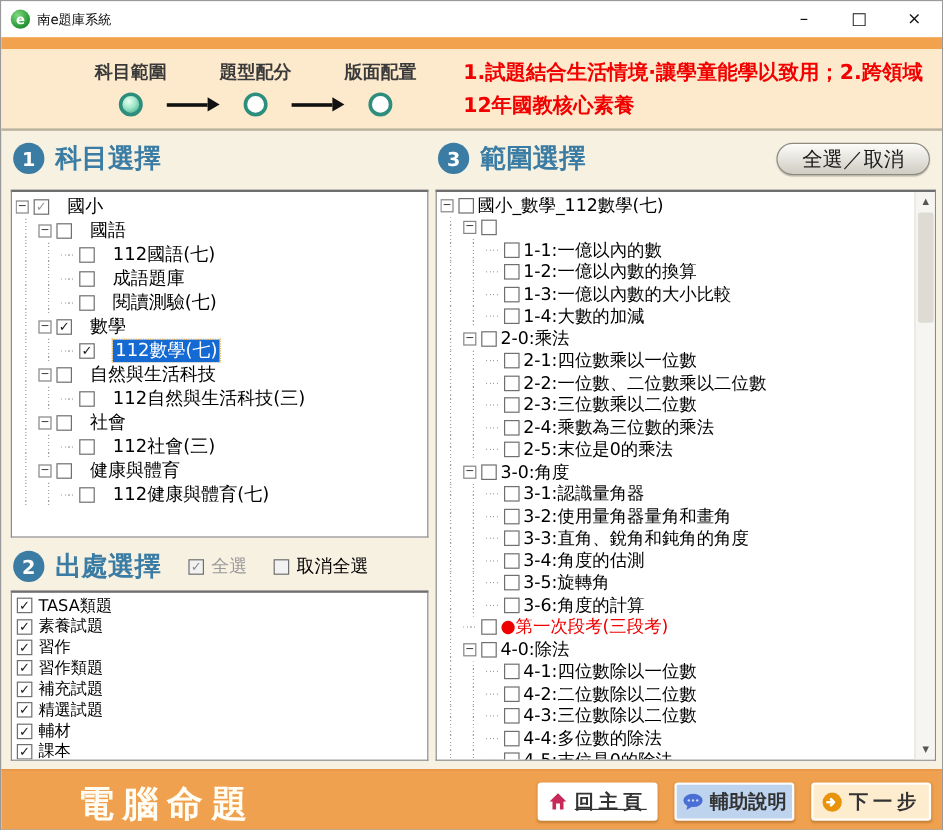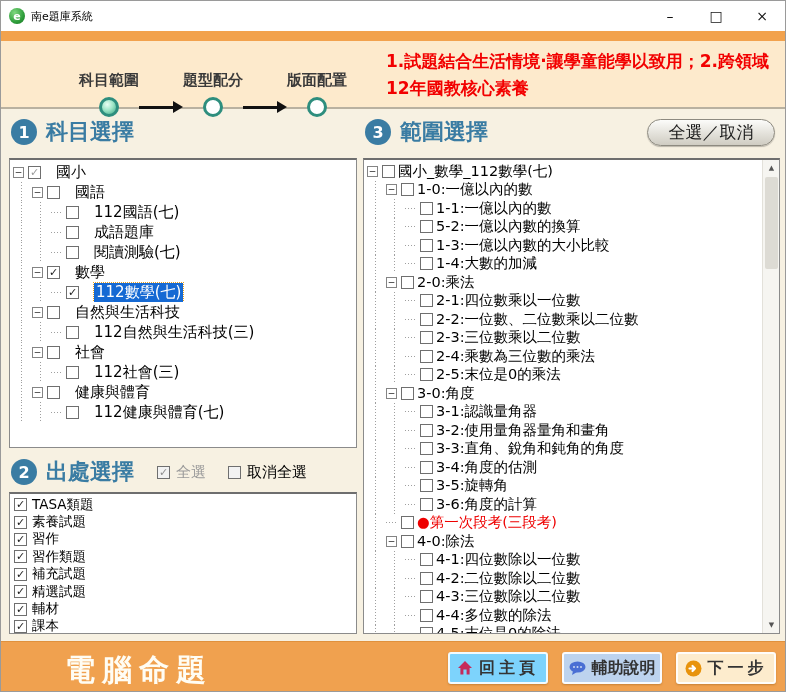--- a/index.html
+++ b/index.html
@@ -18,21 +18,21 @@
   .apptitle { font-size:11px; color:#000; margin-left:6px; }
   .wincontrols { position:absolute; right:0; top:0; height:30px; display:flex; }
   .winbtn { width:46px; height:30px; display:flex; align-items:center; justify-content:center;
     font-size:14px; color:#111; cursor:default; }
   
   .strip { position:absolute; left:0; top:30px; width:100%; height:10px; background:#f2a24d; }
   .steppanel { position:absolute; left:0; top:40px; width:100%; height:68px;
     background:#fdeacc; border-bottom:2px solid #b9b1a0; }
   .steps { position:absolute; left:72px; top:10px; display:flex; }
   .step { display:flex; flex-direction:column; align-items:center; width:72px; }
-  .steplabel { font-size:15px; color:#3a3a3a; font-weight:bold; margin-bottom:7px; white-space:nowrap;margin-top:20px; }
+  .steplabel { font-size:15px; color:#3a3a3a; font-weight:bold; margin-bottom:7px; white-space:nowrap; }
   .stepcircle { width:20px; height:20px; border-radius:50%; border:3px solid #2e8e7e; background:#ffffff; }
   .stepcircle.active { background:radial-gradient(circle at 38% 32%, #eafff4 0%, #9fe6c8 45%, #35a584 100%); }
   .arrow { display:flex; align-items:center; align-self:flex-end; height:20px; margin:0 -6px; }
   .arrow .bar { width:34px; height:3px; background:#111; }
   .arrow .tri { width:0; height:0; border-left:10px solid #111; border-top:6px solid transparent; border-bottom:6px solid transparent; }
   .notice { position:absolute; left:385px; top:7px; width:401px; color:#f20000; font-weight:bold;
     font-size:17px; line-height:27px; overflow:hidden; }
   .notice div { white-space:nowrap; }
   
   .sechead { position:absolute; display:flex; align-items:center; gap:9px;
@@ -85,21 +85,21 @@
   .sbtn.up { top:0; } .sbtn.down { bottom:0; }
   .sthumb { position:absolute; left:2px; top:17px; width:13px; height:92px; background:#dddbd4; border-radius:2px; }
   
   .footer { position:absolute; left:0; top:640px; width:100%; height:52px; background:#f0a14f; border-top:1px solid #e0913d; }
   .footer-title { position:absolute; left:64px; top:8px; font-size:30px; font-weight:bold; color:#fffdf4; letter-spacing:7px; }
   .fbtns { position:absolute; right:9px; top:10px; display:flex; gap:14px; }
   .fbtn { height:32px; width:100px; border:2px solid rgba(255,255,255,.9); border-radius:3px;
     display:flex; align-items:center; justify-content:center; gap:6px;
     font-size:16px; font-weight:bold; color:#333; box-shadow:0 1px 2px rgba(120,70,10,.35); }
   .fbtn .ic { display:flex; }
-  .fbtn.home { background:#7dd3fc; letter-spacing:4px; }
+  .fbtn.home { background:#ffffff; letter-spacing:4px;text-decoration:underline; }
   .fbtn.help { background:#bdd3ee; letter-spacing:0; }
   .fbtn.next { background:#fdeccd; letter-spacing:4px; }
 </style>
 </head>
 <body>
 
 <div class="titlebar">
   <div class="appicon">e</div>
   <div class="apptitle">南e題庫系統</div>
   <div class="wincontrols">
@@ -292,35 +292,34 @@
   <div class="tree" style="width:398px;">
       <div class="trow">
         <span class="expander">−</span>
         <span class="cb"></span>
         <span class="lbl">國小_數學_112數學(七)</span>
       </div>
       <div class="trow">
         <span class="rail"></span>
         <span class="expander">−</span>
         <span class="cb"></span>
-        <span class="lbl">1-0:一億以內的數</span>
       </div>
       <div class="trow">
         <span class="rail"></span>
         <span class="rail"></span>
         <span class="stub"></span>
         <span class="cb"></span>
         <span class="lbl">1-1:一億以內的數</span>
       </div>
       <div class="trow">
         <span class="rail"></span>
         <span class="rail"></span>
         <span class="stub"></span>
         <span class="cb"></span>
-        <span class="lbl">5-2:一億以內數的換算</span>
+        <span class="lbl">1-2:一億以內數的換算</span>
       </div>
       <div class="trow">
         <span class="rail"></span>
         <span class="rail"></span>
         <span class="stub"></span>
         <span class="cb"></span>
         <span class="lbl">1-3:一億以內數的大小比較</span>
       </div>
       <div class="trow">
         <span class="rail"></span>

